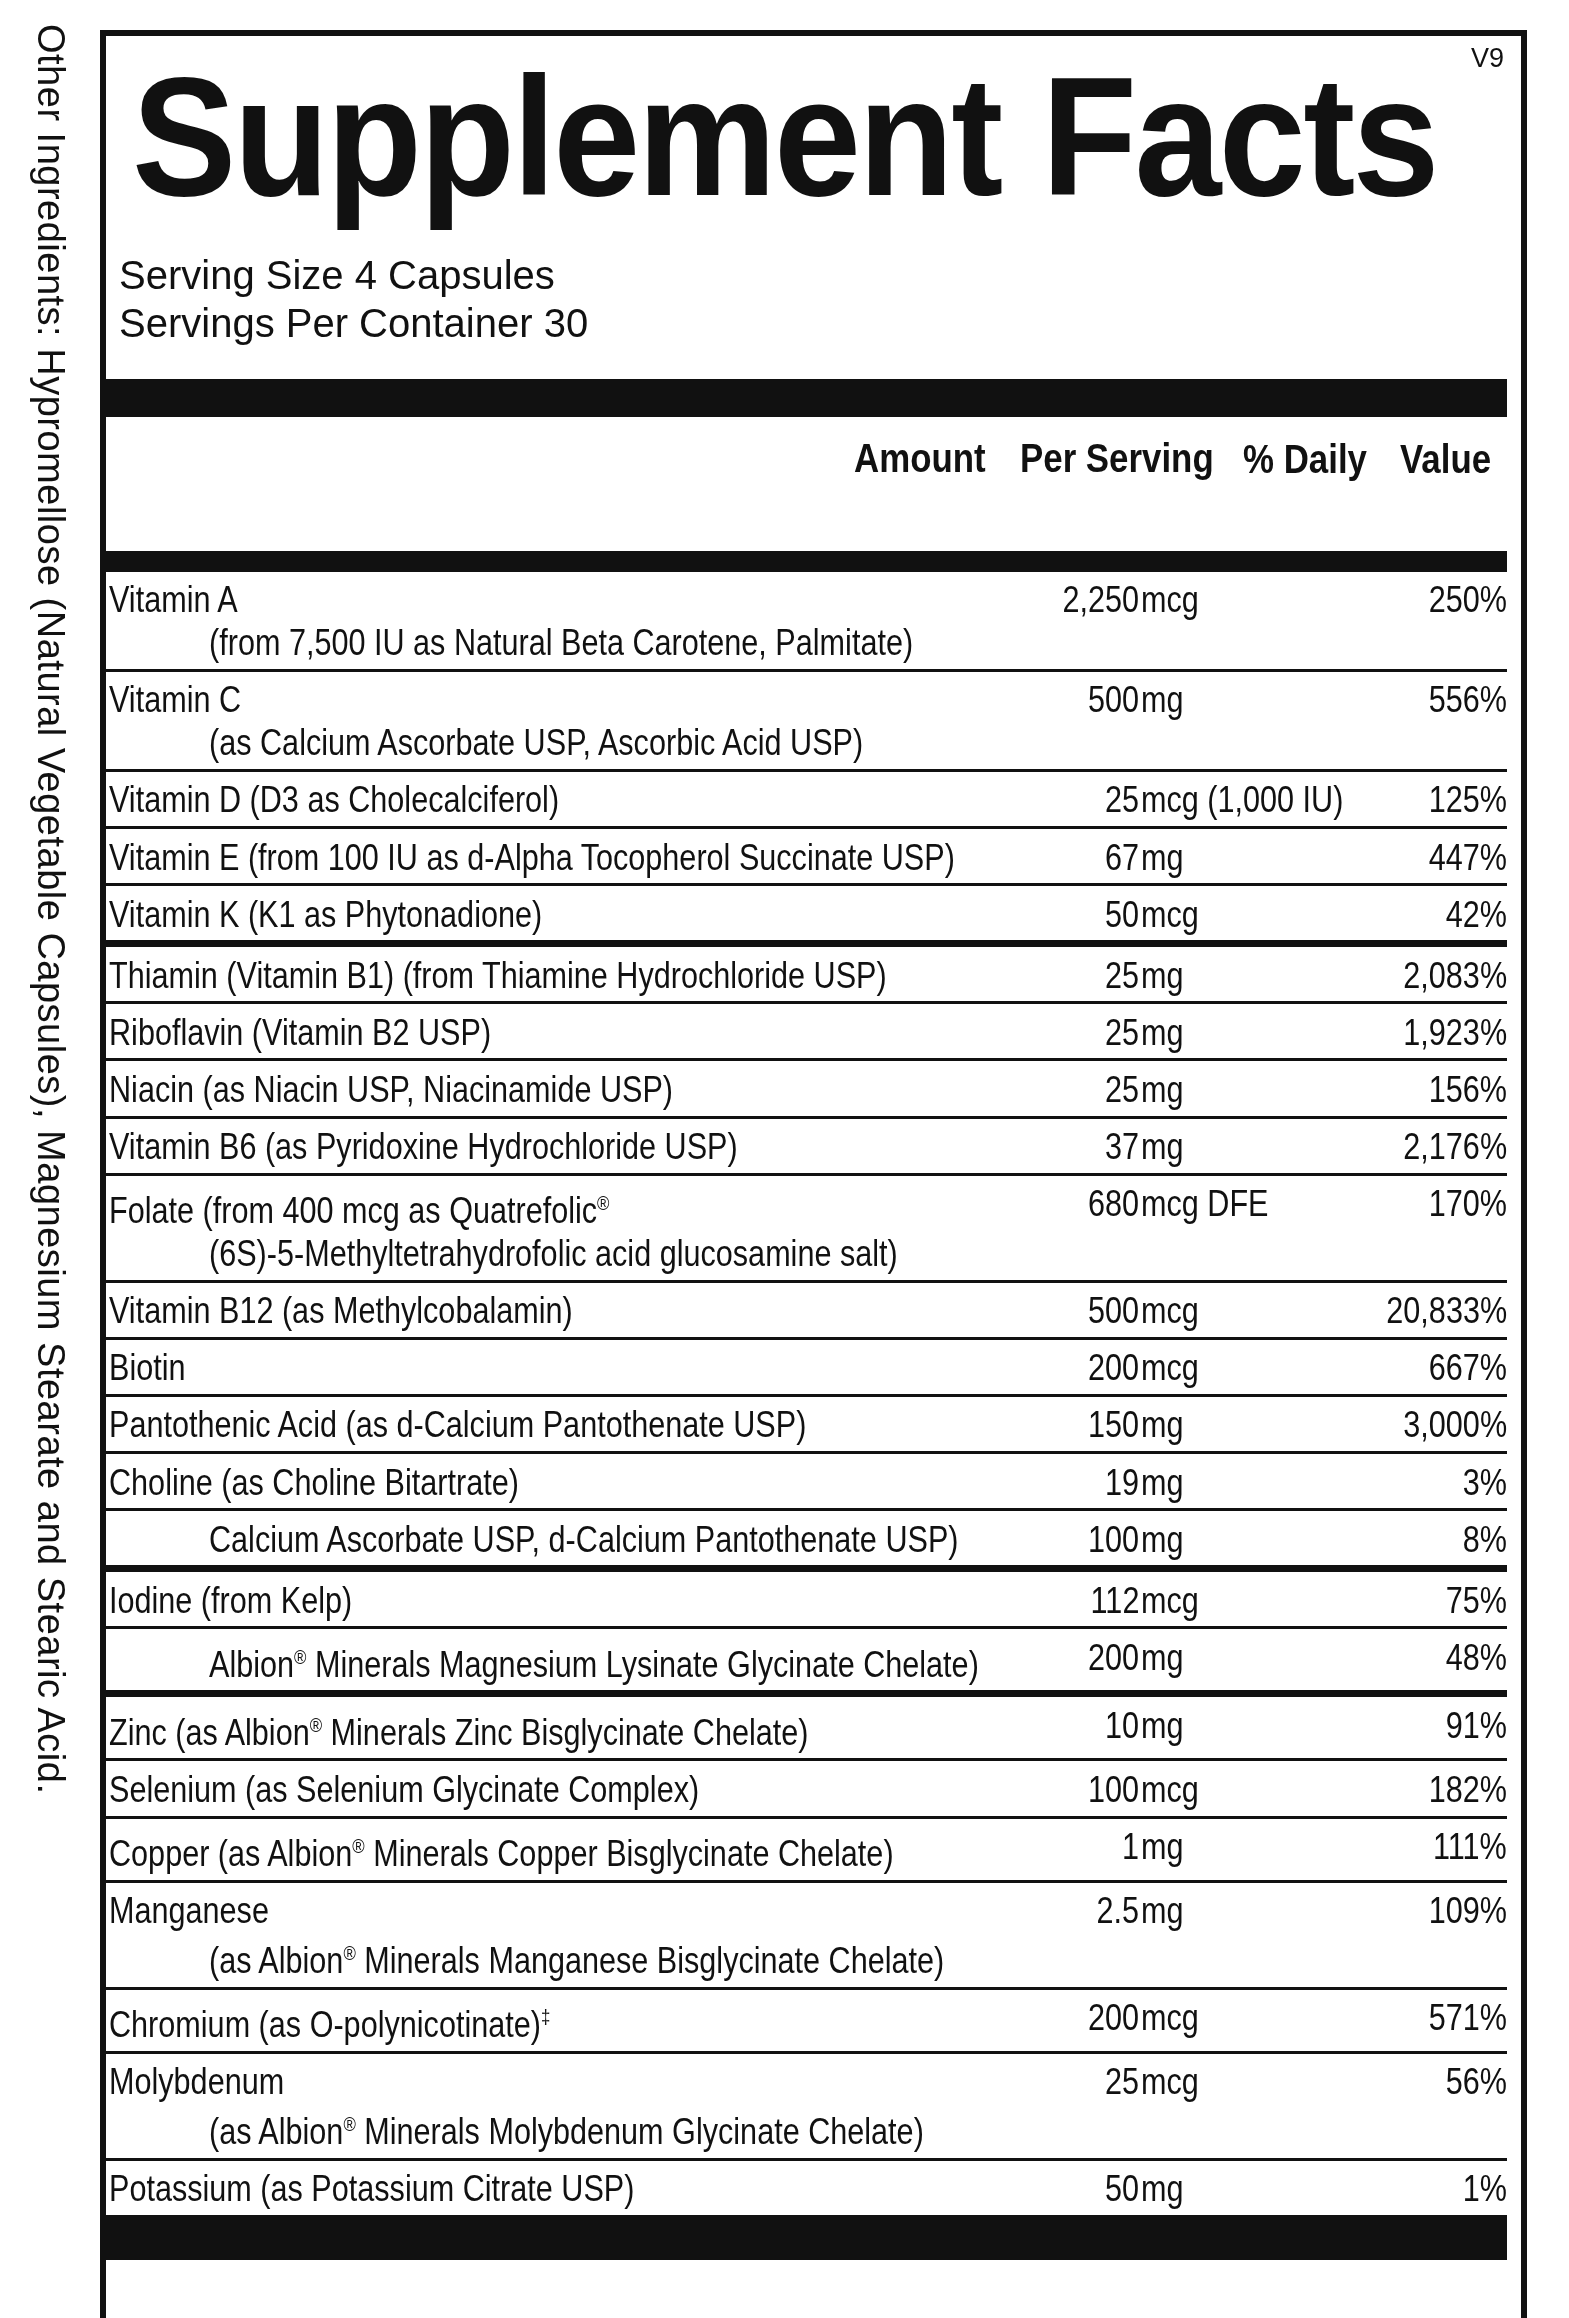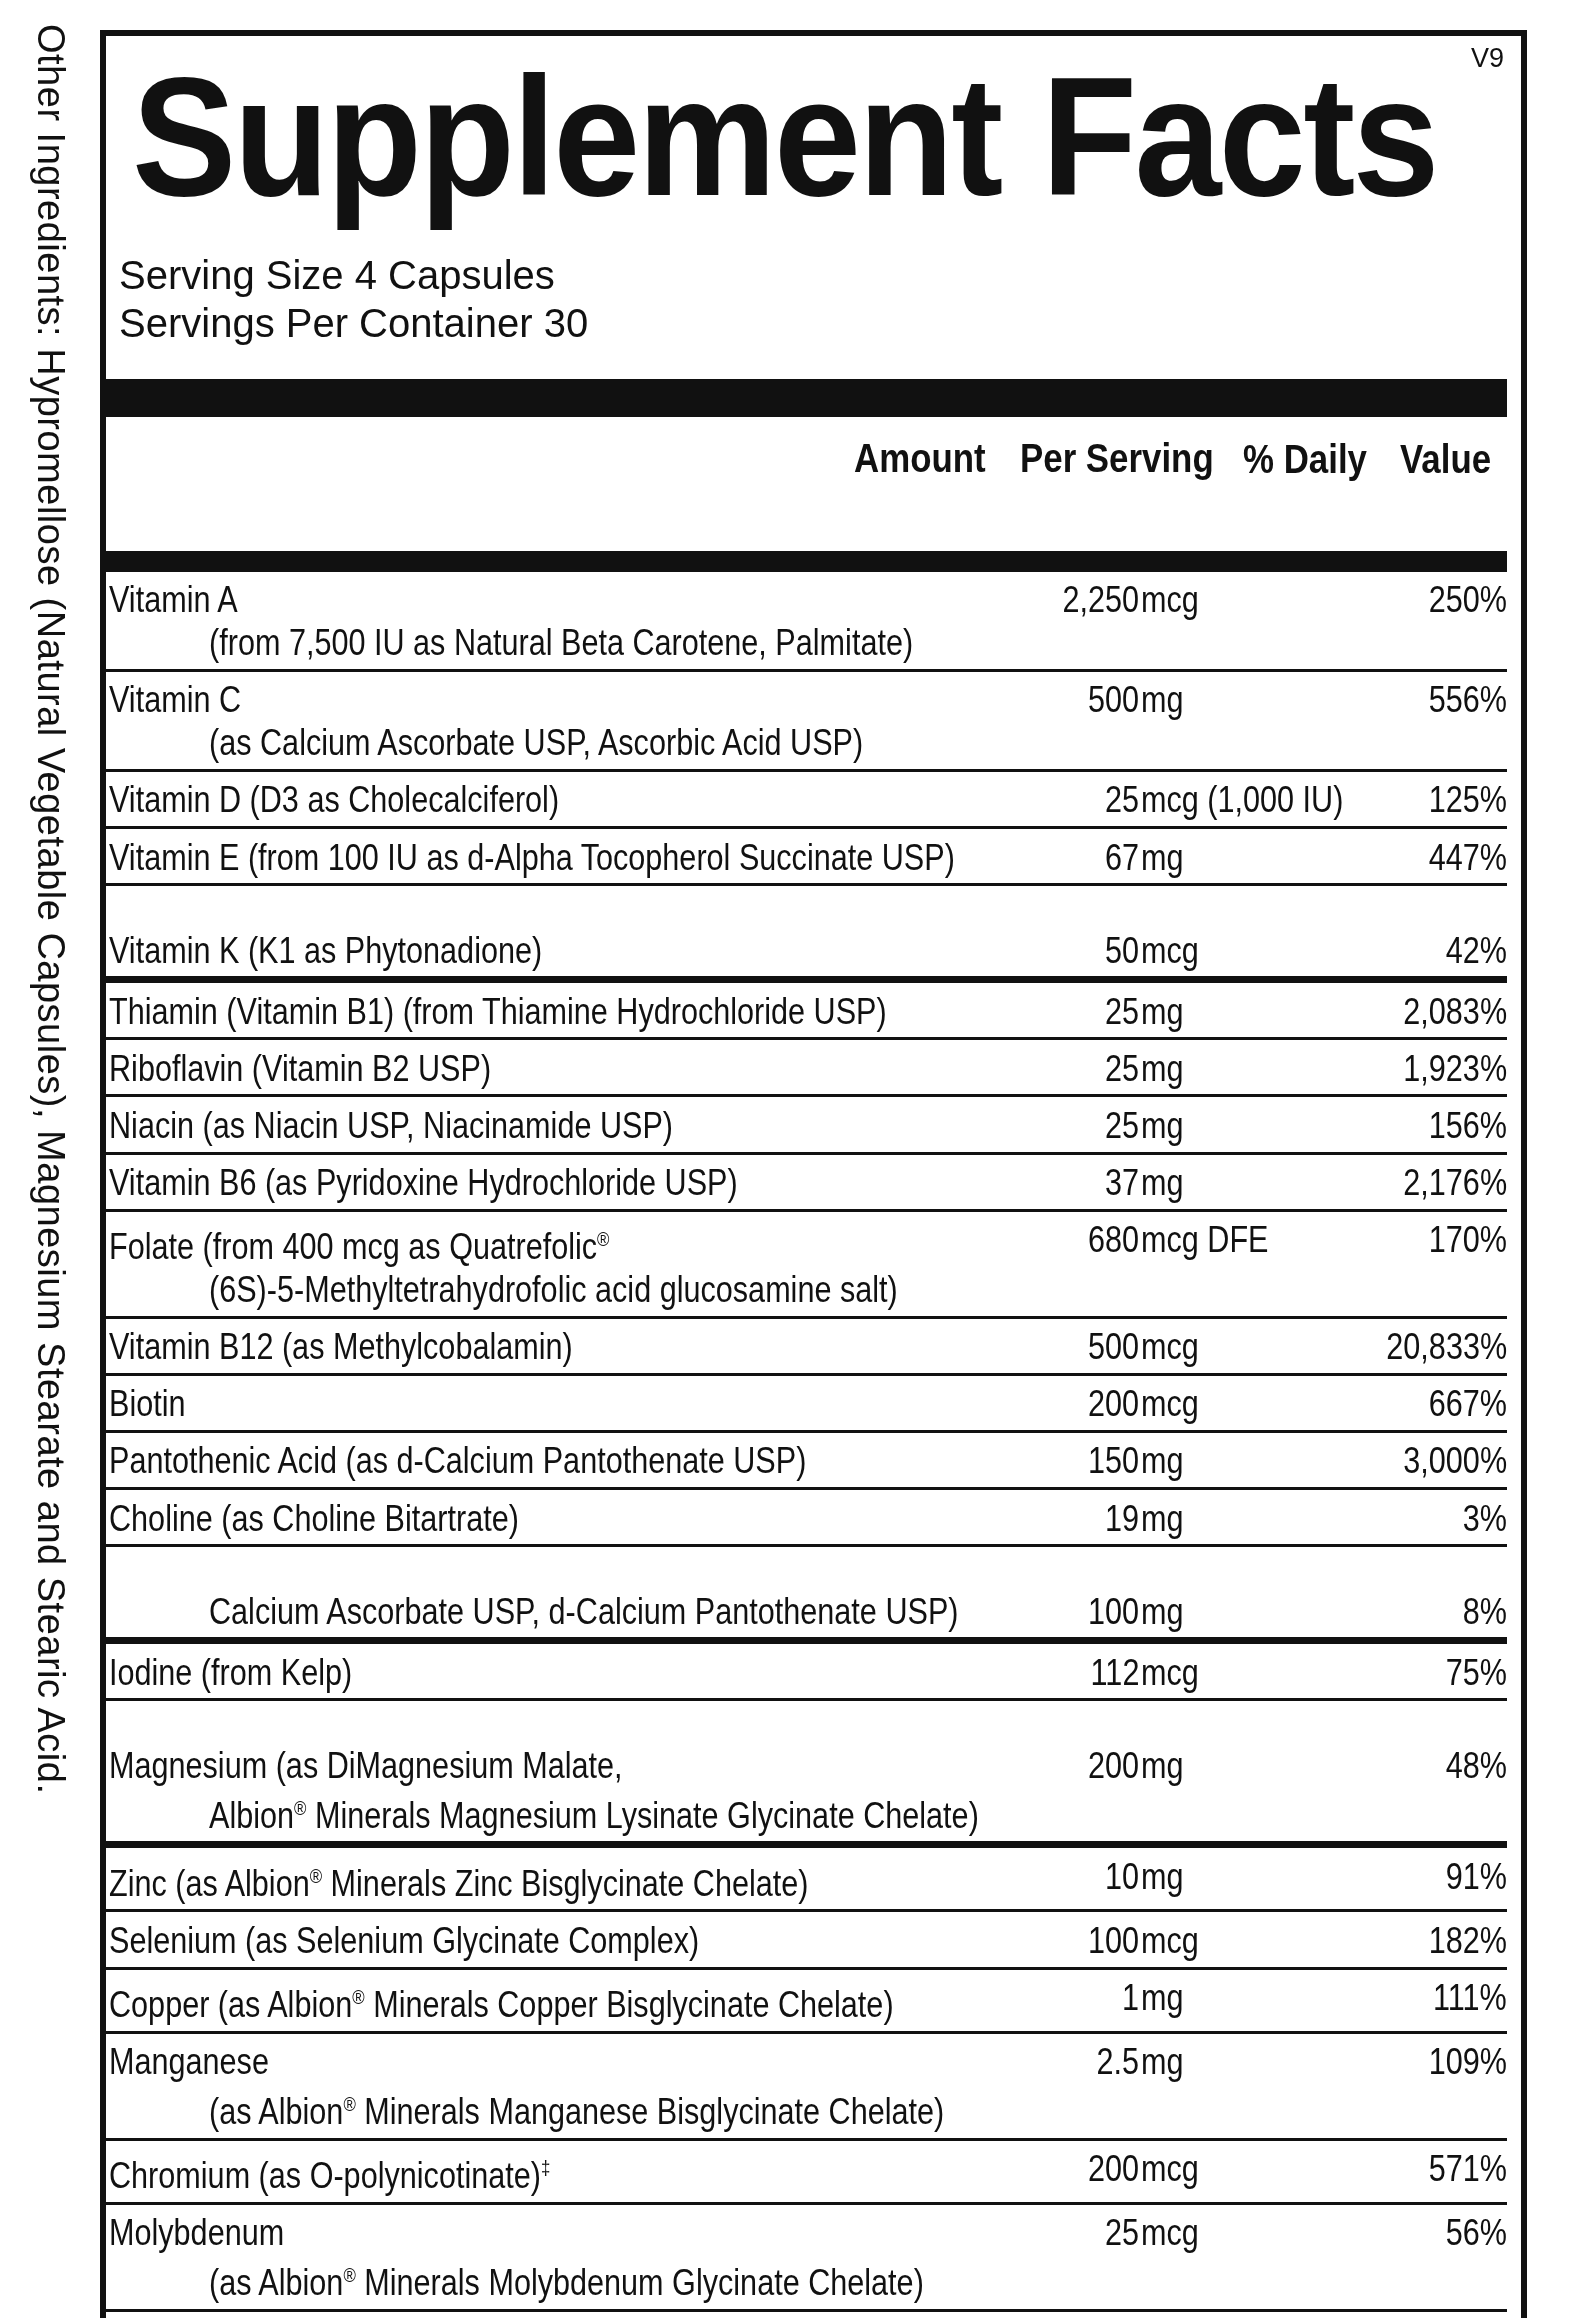--- a/index.html
+++ b/index.html
@@ -39,21 +39,21 @@
   .bar1 { margin-top: 32px; height: 38px; }
   .bar2 { height: 21.3px; }
   .bar3 { height: 45px; }
 
   .hdr { position: relative; height: 134px; font-weight: bold; font-size: 41px; line-height: 49px; }
   .hdr .amount-hdr { position: absolute; top: 17.6px; right: 259px; text-align: right; }
   .hdr .dv-hdr { position: absolute; top: 18px; right: 0; text-align: left; }
   .hdr .cx { letter-spacing: 0; }
 
   .row { position: relative; border-bottom: 3.7px solid #111; padding: 6.5px 0 4.6px 0; }
-  .row.thick { border-bottom-width: 7.4px; margin-top: 36px; }
+  .row.thick { border-bottom-width: 7.4px; }
   .row.nosep { border-bottom: none; }
   .row .line { font-size: 36px; line-height: 43px; padding-left: 3px; white-space: nowrap; }
   .row .line.sub { padding-left: 103px; }
   .cx { display: inline-block; transform: scaleX(0.85); transform-origin: 0 50%; }
   .row .num, .row .unit, .row .dv {
     position: absolute; top: 6.5px; font-size: 36px; line-height: 43px; white-space: nowrap;
   }
   .row .num { right: 368px; transform: scaleX(0.85); transform-origin: 100% 50%; }
   .row .unit { left: 1035px; transform: scaleX(0.85); transform-origin: 0 50%; }
   .row .dv { right: 0; transform: scaleX(0.85); transform-origin: 100% 50%; }
@@ -189,21 +189,20 @@
             <span class="unit">mg</span>
             <span class="dv">8%</span>
           </div>
           <div class="row">
             <div class="line"><span class="cx">Iodine (from Kelp)</span></div>
             <span class="num">112</span>
             <span class="unit">mcg</span>
             <span class="dv">75%</span>
           </div>
           <div class="row thick">
-            <div class="line"><span class="cx">Magnesium (as DiMagnesium Malate,</span></div>
             <div class="line sub"><span class="cx">Albion<sup>®</sup> Minerals Magnesium Lysinate Glycinate Chelate)</span></div>
             <span class="num">200</span>
             <span class="unit">mg</span>
             <span class="dv">48%</span>
           </div>
           <div class="row">
             <div class="line"><span class="cx">Zinc (as Albion<sup>®</sup> Minerals Zinc Bisglycinate Chelate)</span></div>
             <span class="num">10</span>
             <span class="unit">mg</span>
             <span class="dv">91%</span>

